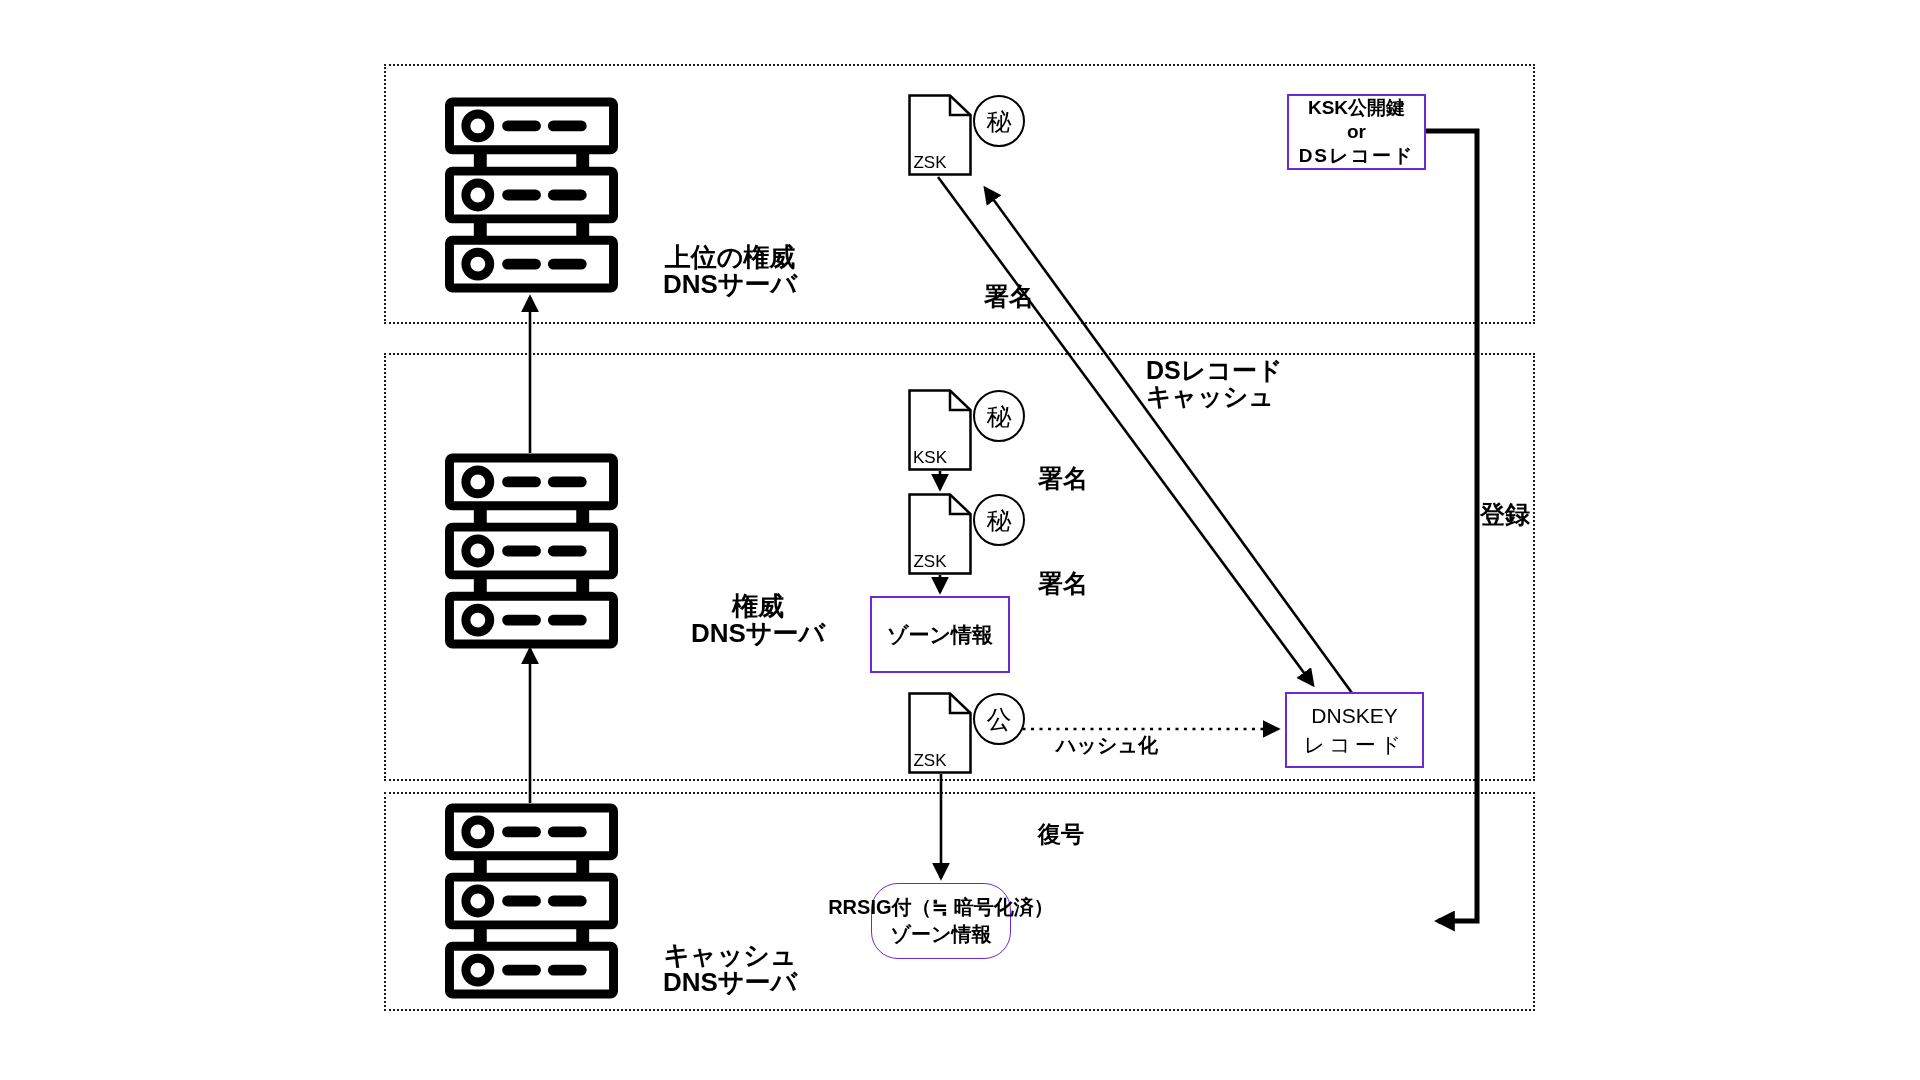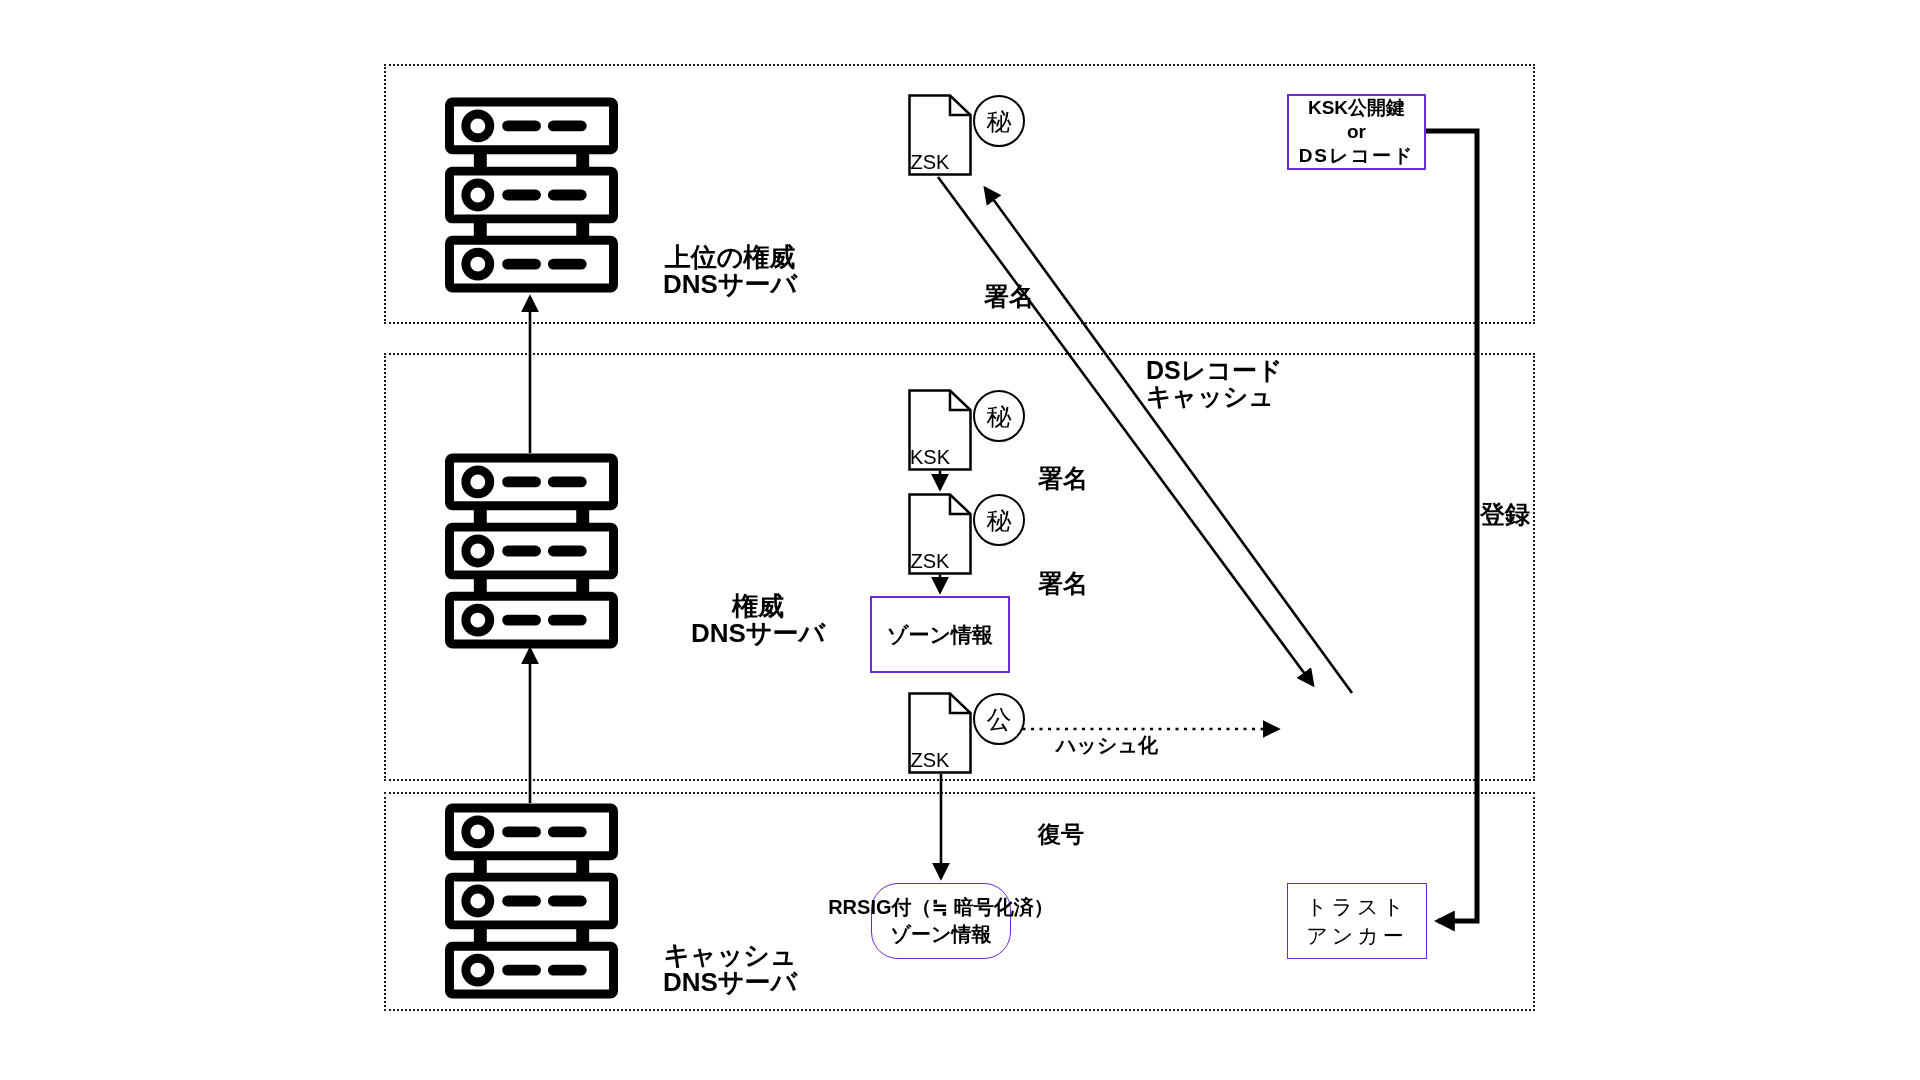--- a/index.html
+++ b/index.html
@@ -24,21 +24,21 @@
   .tier-label{
     position:absolute;z-index:2;width:170px;text-align:center;
     font-size:26px;font-weight:600;line-height:27px;
   }
   .edge-label{
     position:absolute;z-index:3;font-size:25px;font-weight:600;white-space:nowrap;line-height:26px;
   }
   .doc{position:absolute;z-index:2;}
   .doc .doc-label{
     position:absolute;left:0;bottom:2px;width:44px;text-align:center;
-    font-size:20px;line-height:23px;font-weight:400;
+    font-size:17px;line-height:23px;font-weight:400;
   }
   .badge{
     position:absolute;width:52px;height:52px;border:2.5px solid #000;border-radius:50%;
     background:#fff;box-sizing:border-box;display:flex;align-items:center;justify-content:center;
     font-size:25px;font-weight:500;z-index:3;
   }
   .ls2{letter-spacing:2px;}
   .ls4{letter-spacing:4px;}
 </style>
 </head>
@@ -212,30 +212,30 @@
   <div class="label-box bold" style="left:1287px;top:94px;width:139px;height:76px;font-size:19px;line-height:24px;">
     <div class="ln">KSK公開鍵</div>
     <div class="ln">or</div>
     <div class="ln ls2">DSレコード</div>
   </div>
 
   <div class="label-box bold" style="left:870px;top:596px;width:140px;height:77px;">
     <div class="ln">ゾーン情報</div>
   </div>
 
+  <div class="label-box" style="left:1285px;top:692px;width:139px;height:76px;line-height:29px;">
+    <div class="ln">DNSKEY</div>
+    <div class="ln ls4">レコード</div>
+  </div>
 
   <div class="label-box bold" style="left:871px;top:883px;width:140px;height:76px;font-size:20px;line-height:27px;border-width:1.5px;border-radius:27px;">
     <div class="ln">RRSIG付（≒ 暗号化済）</div>
     <div class="ln">ゾーン情報</div>
   </div>
 
-  <div class="label-box" style="left:1287px;top:883px;width:140px;height:76px;line-height:29px;border-width:1.5px;">
-    <div class="ln ls4">トラスト</div>
-    <div class="ln ls4">アンカー</div>
-  </div>
 
   <div class="edge-label" style="left:984px;top:283px;">署名</div>
 
   <div class="edge-label" style="left:1146px;top:357px;">
     <div>DSレコード</div>
     <div>キャッシュ</div>
   </div>
 
   <div class="edge-label" style="left:1038px;top:465px;">署名</div>
 

